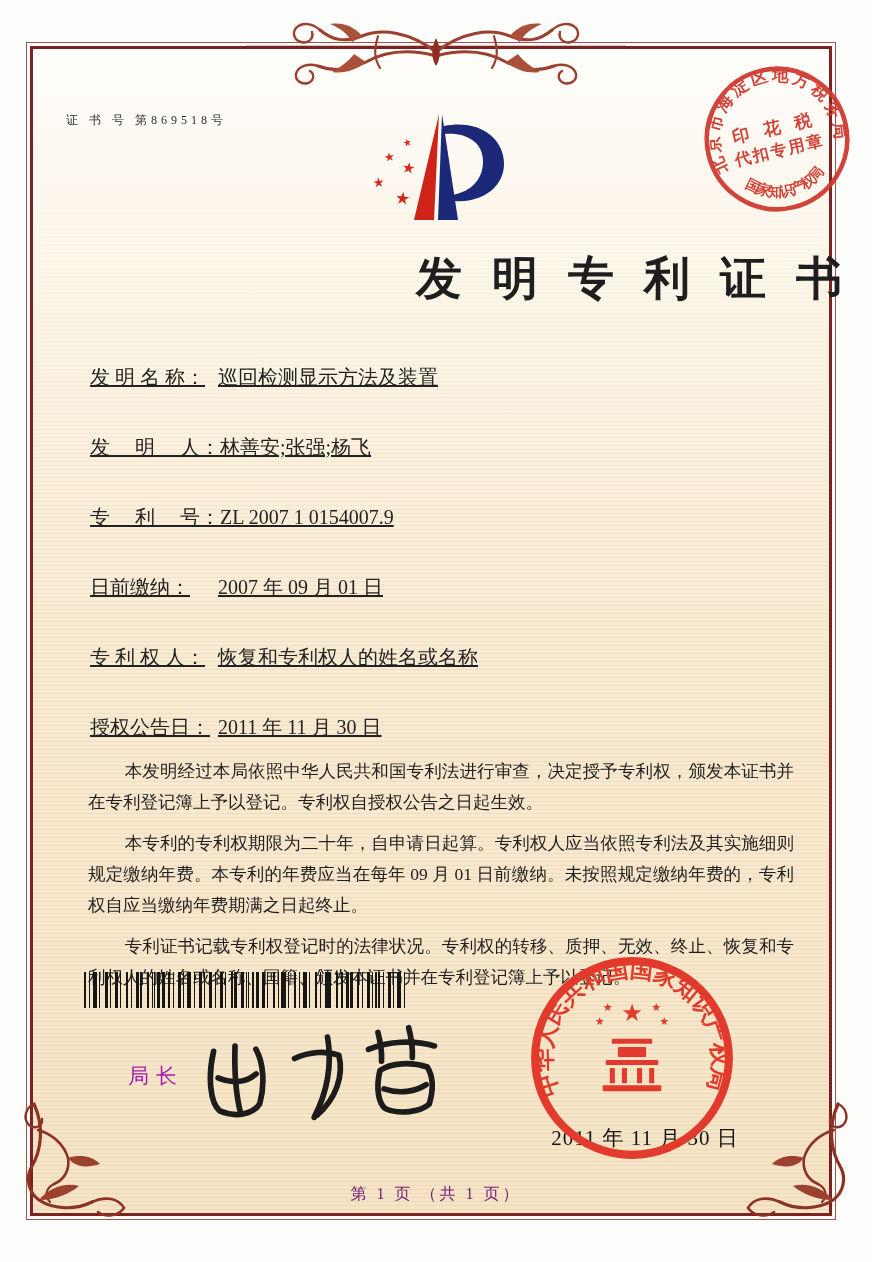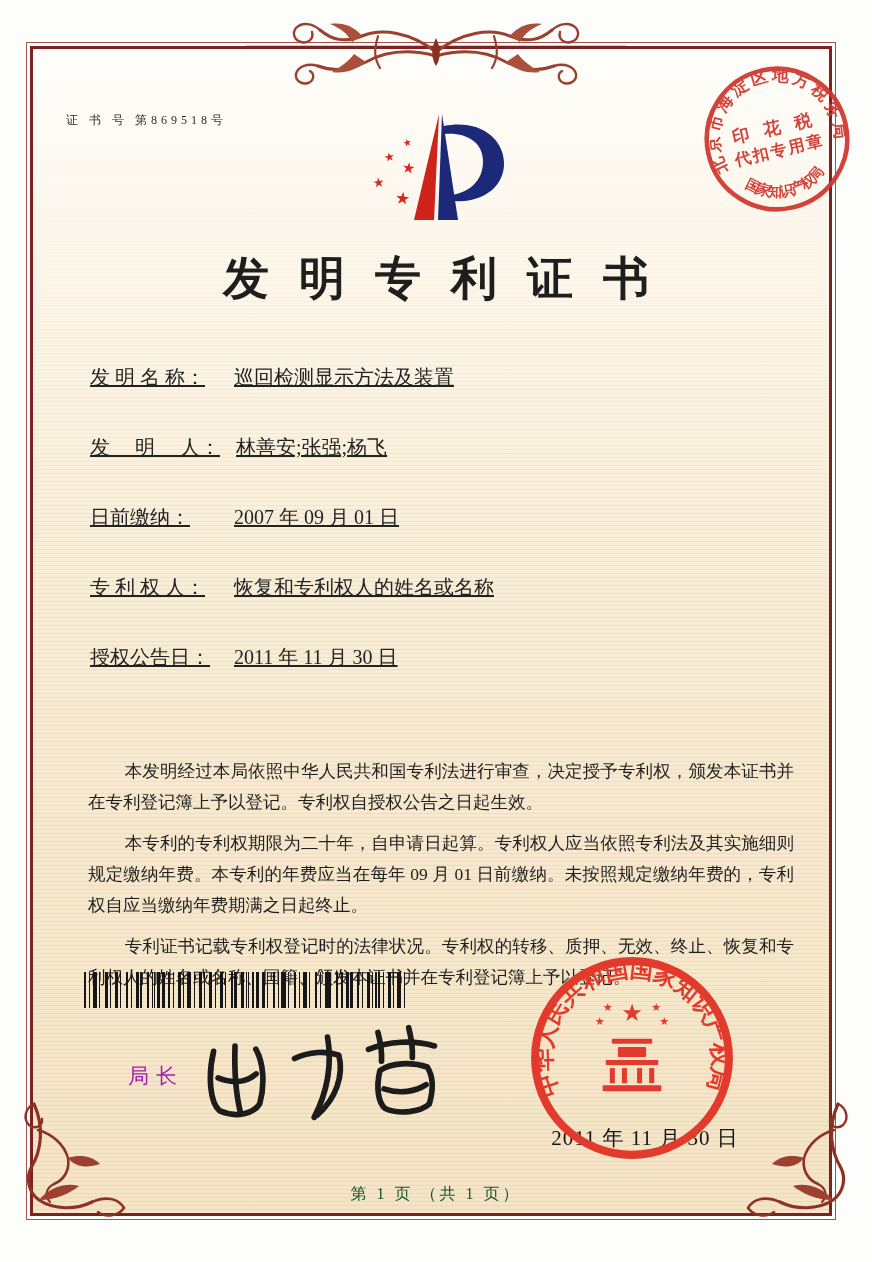--- a/index.html
+++ b/index.html
@@ -30,28 +30,28 @@
 
   .cert-no {
     position:absolute; left:66px; top:112px; font-size:12px; letter-spacing:4px; color:#2c2c2c;
   }
 
   .stamp { position:absolute; left:688px; top:50px; width:178px; height:178px; transform:rotate(-13deg); opacity:.93; }
 
   .logo { position:absolute; left:362px; top:92px; width:180px; height:140px; }
 
   .title {
-    position:absolute; left:0; top:248px; width:872px; text-align:center;
+    position:absolute; left:0; top:248px; width:872px; text-align:right;
     font-size:46px; font-weight:bold; letter-spacing:30px; text-indent:30px; color:#1e1e1e;
   }
 
   .fields { position:absolute; left:90px; top:364px; display:flex; flex-direction:column; gap:44px; font-size:20px; color:#222; }
   .field  { display:flex; align-items:baseline; line-height:26px;text-decoration:underline; }
   .field-label { display:inline-block; min-width:128px; white-space:pre; }
-  .field-value { white-space:pre;margin-left:16px; }
+  .field-value { white-space:pre; }
 
   .paragraphs {
     position:absolute; left:78px; top:746px; width:726px;
     font-size:17.5px; line-height:31px; color:#1f1f1f;
   }
   .paragraphs p { margin:10px; text-indent:2.1em; text-align:justify; }
 
   .barcode {
     position:absolute; left:84px; top:972px; width:322px; height:36px;
     background-image:
@@ -64,21 +64,21 @@
   .sr-only { position:absolute; width:1px; height:1px; overflow:hidden; clip:rect(0 0 0 0); white-space:nowrap; }
 
   .seal { position:absolute; left:522px; top:948px; width:220px; height:220px; }
   .seal-date {
     position:absolute; left:538px; top:1124px; width:214px; text-align:center;
     font-size:21px; letter-spacing:1px; color:#151515;
   }
 
   .page-footer {
     position:absolute; left:0; top:1184px; width:872px; text-align:center;
-    font-size:16px; letter-spacing:3px; color:#14532d;
+    font-size:16px; letter-spacing:3px; color:#701a75;
   }
 
   svg text { font-family:"Liberation Serif","DejaVu Serif",serif; }
 </style>
 </head>
 <body>
 
 <div class="page">
 
   <div class="frame"></div>
@@ -162,20 +162,24 @@
   <div class="title">发明专利证书</div>
 
   <div class="fields">
     <div class="field">
       <span class="field-label">发 明 名 称：</span>
       <span class="field-value">巡回检测显示方法及装置</span>
     </div>
     <div class="field">
       <span class="field-label">发　 明　 人：</span>
       <span class="field-value">林善安;张强;杨飞</span>
+    </div>
+    <div class="field">
+      <span class="field-label">专　 利　 号：</span>
+      <span class="field-value">ZL 2007 1 0154007.9</span>
     </div>
     <div class="field">
       <span class="field-label">日前缴纳：</span>
       <span class="field-value">2007 年 09 月 01 日</span>
     </div>
     <div class="field">
       <span class="field-label">专 利 权 人：</span>
       <span class="field-value">恢复和专利权人的姓名或名称</span>
     </div>
     <div class="field">

